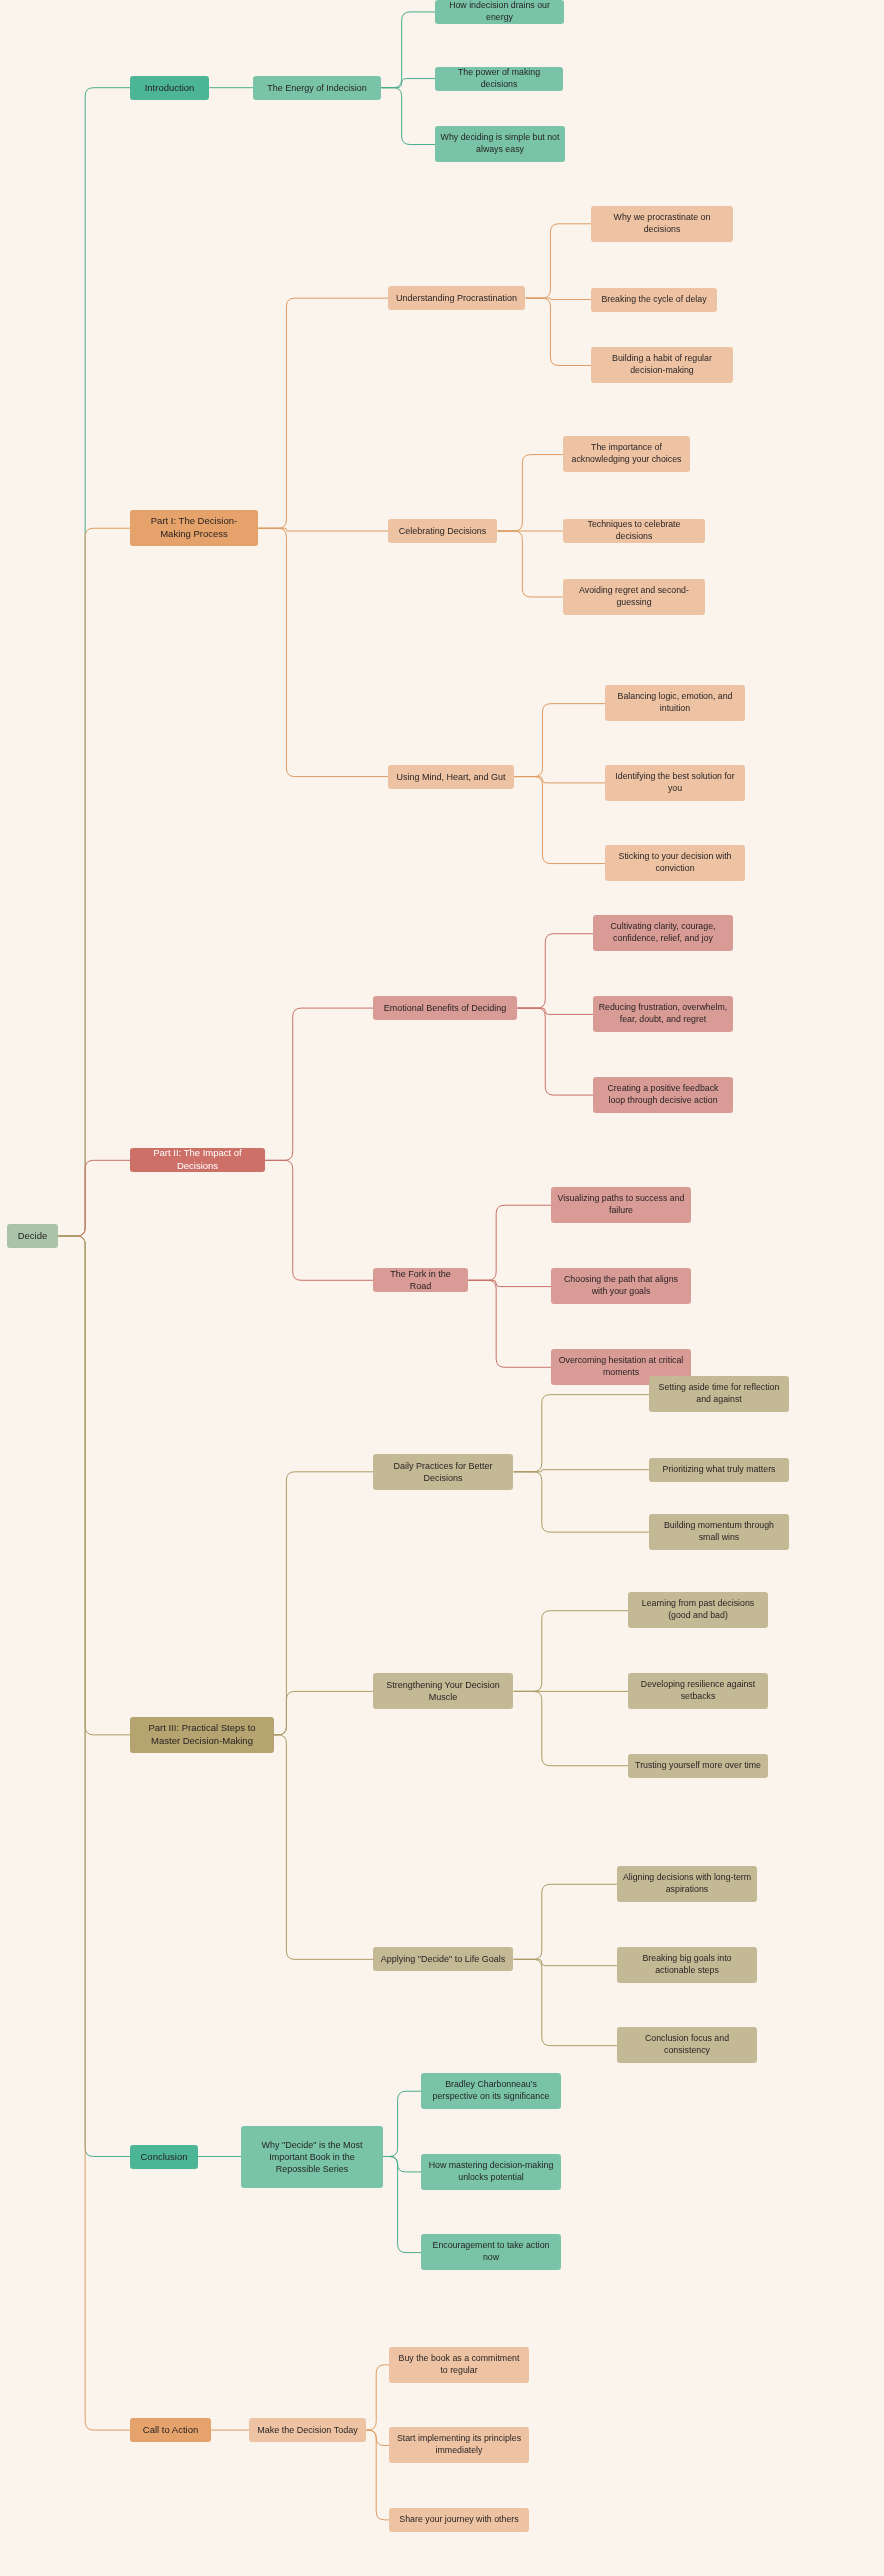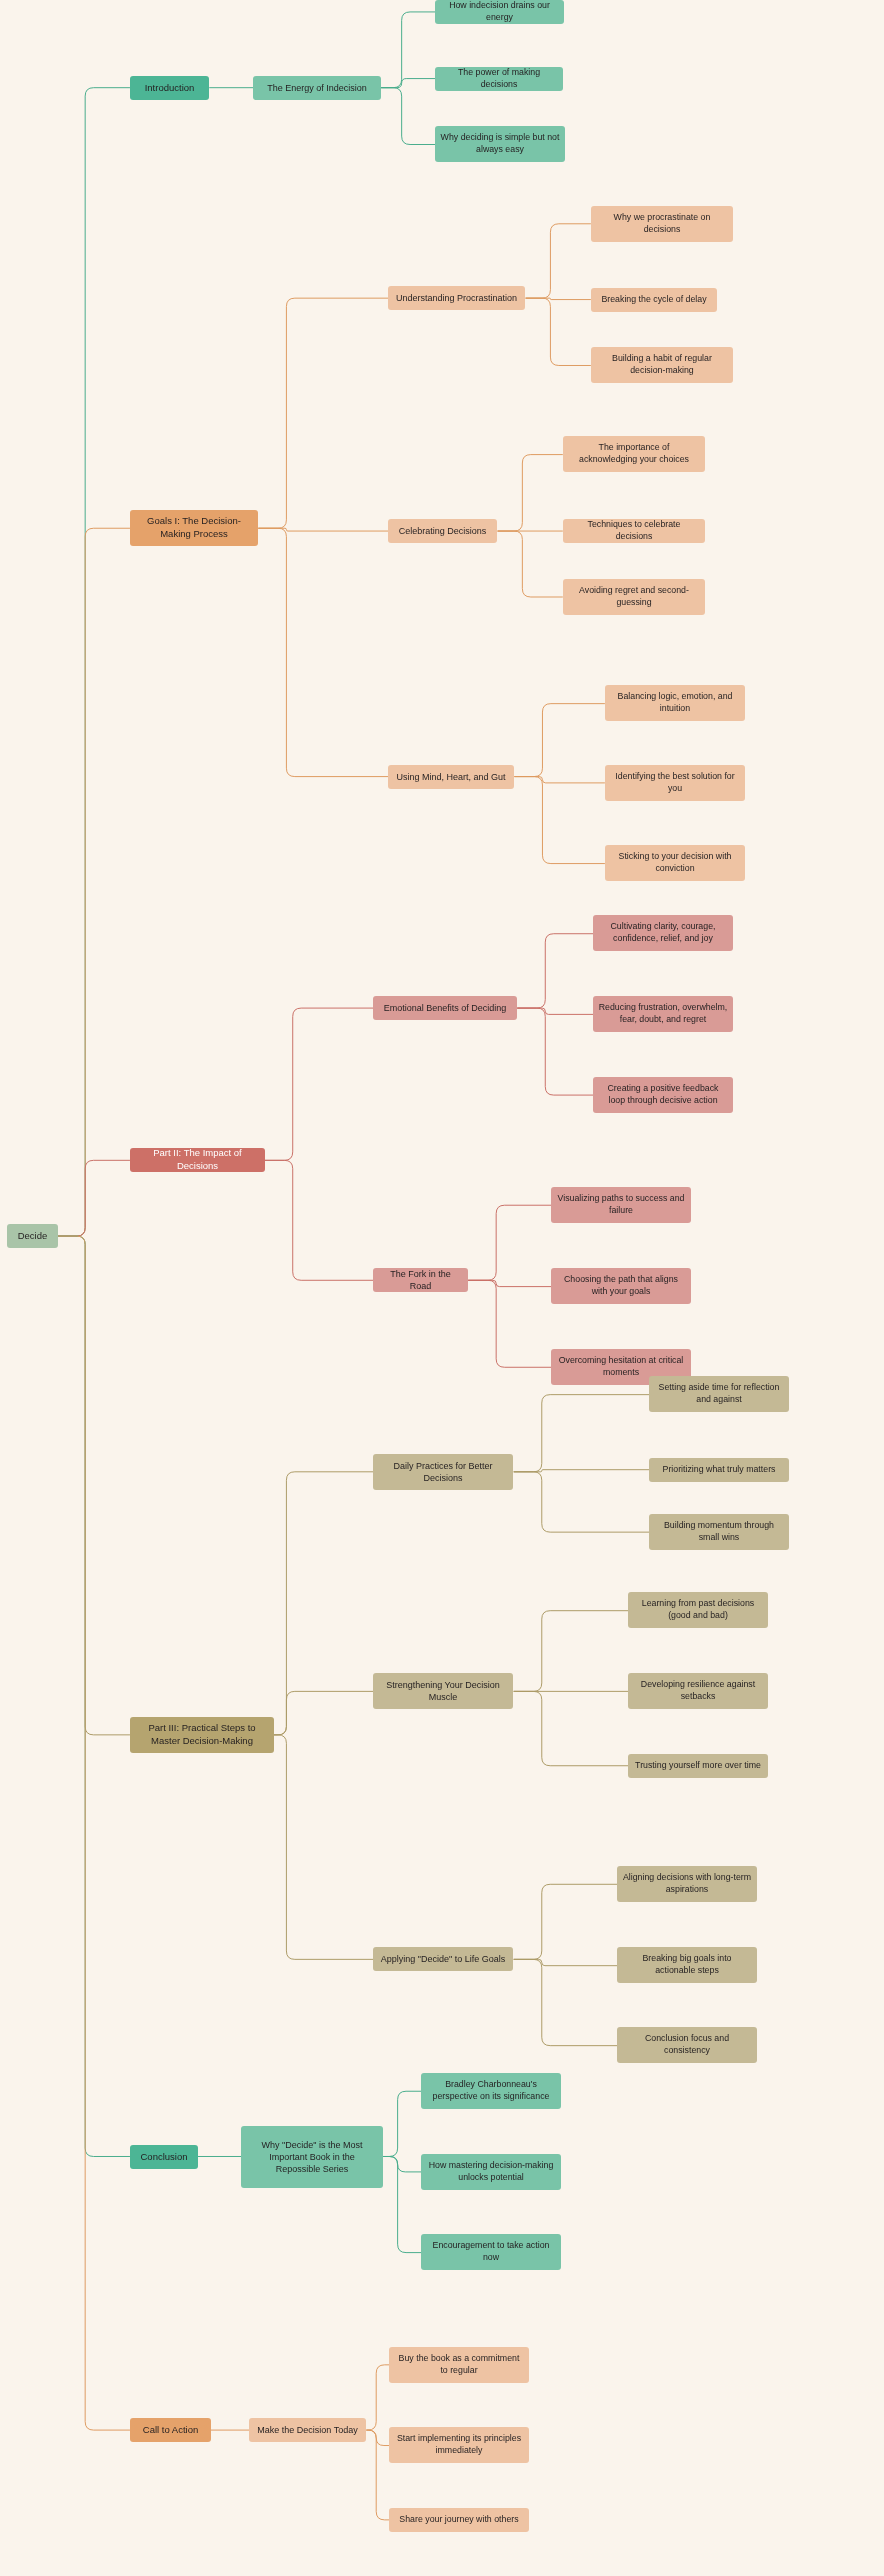--- a/index.html
+++ b/index.html
@@ -97,21 +97,21 @@
       <path d="M 522 3464 L 525 3464 Q 536 3464 536 3475 L 536 3475 Q 536 3486 547 3486 L 555 3486" fill="none" stroke="#dd9a60" stroke-width="1.4"></path>
       <path d="M 522 3464 L 524 3464 Q 536 3464 536 3476 L 536 3580 Q 536 3592 548 3592 L 555 3592" fill="none" stroke="#dd9a60" stroke-width="1.4"></path>
     </svg>
 <div class="node lvl0" style="left: 7px; top: 1224px; width: 51px; height: 24px; background: rgb(169, 196, 168);">
       <span>Decide</span>
     </div>
     <div class="node lvl1" style="left: 130px; top: 76px; width: 79px; height: 24px; background: rgb(76, 181, 149);">
       <span>Introduction</span>
     </div>
     <div class="node lvl1" style="left: 130px; top: 510px; width: 128px; height: 36px; background: rgb(229, 162, 106);">
-      <span>Goals I: The Decision-Making Process</span>
+      <span>Part I: The Decision-Making Process</span>
     </div>
     <div class="node lvl1 white-text" style="left: 130px; top: 1148px; width: 135px; height: 24px; background: rgb(205, 112, 103);">
       <span>Part II: The Impact of Decisions</span>
     </div>
     <div class="node lvl1" style="left: 130px; top: 1717px; width: 144px; height: 36px; background: rgb(181, 164, 111);">
       <span>Part III: Practical Steps to Master Decision-Making</span>
     </div>
     <div class="node lvl1" style="left: 130px; top: 2145px; width: 68px; height: 24px; background: rgb(76, 181, 149);">
       <span>Conclusion</span>
     </div>
@@ -162,21 +162,21 @@
     </div>
     <div class="node lvl3" style="left: 591px; top: 206px; width: 142px; height: 36px; background: rgb(238, 195, 163);">
       <span>Why we procrastinate on decisions</span>
     </div>
     <div class="node lvl3" style="left: 591px; top: 288px; width: 126px; height: 24px; background: rgb(238, 195, 163);">
       <span>Breaking the cycle of delay</span>
     </div>
     <div class="node lvl3" style="left: 591px; top: 347px; width: 142px; height: 36px; background: rgb(238, 195, 163);">
       <span>Building a habit of regular decision-making</span>
     </div>
-    <div class="node lvl3" style="left: 563px; top: 436px; width: 142px; height: 36px; background: rgb(238, 195, 163);">
+    <div class="node lvl3" style="left: 563px; top: 436px; width: 127px; height: 36px; background: rgb(238, 195, 163);">
       <span>The importance of acknowledging your choices</span>
     </div>
     <div class="node lvl3" style="left: 563px; top: 519px; width: 142px; height: 24px; background: rgb(238, 195, 163);">
       <span>Techniques to celebrate decisions</span>
     </div>
     <div class="node lvl3" style="left: 563px; top: 579px; width: 142px; height: 36px; background: rgb(238, 195, 163);">
       <span>Avoiding regret and second-guessing</span>
     </div>
     <div class="node lvl3" style="left: 605px; top: 685px; width: 140px; height: 36px; background: rgb(238, 195, 163);">
       <span>Balancing logic, emotion, and intuition</span>

